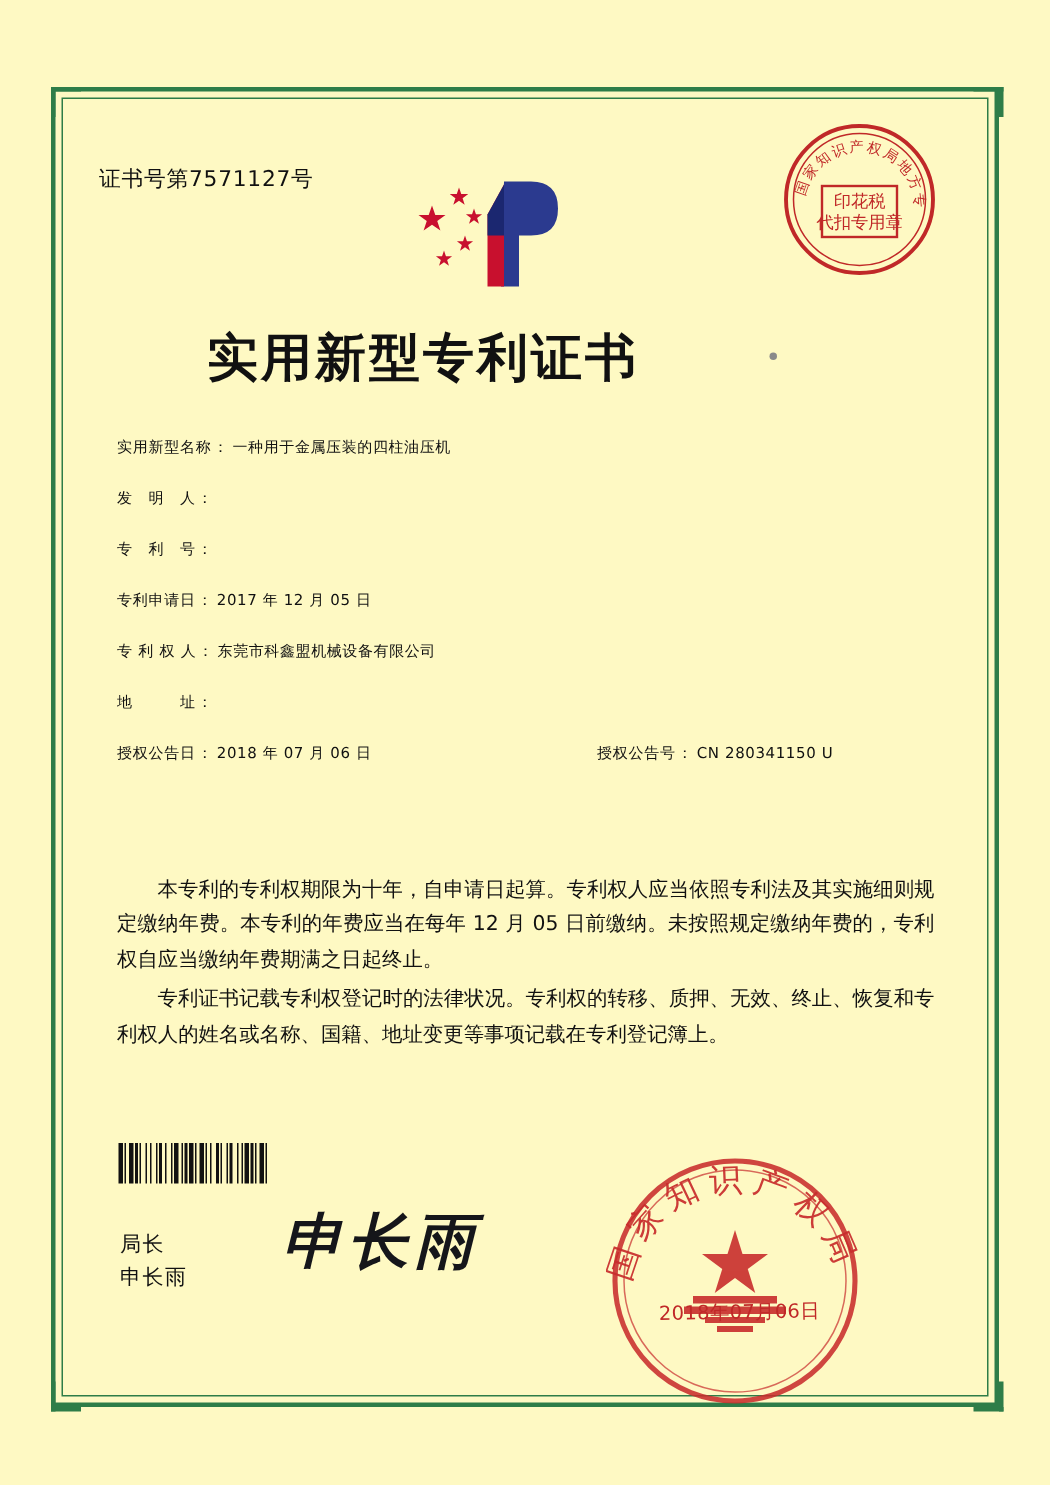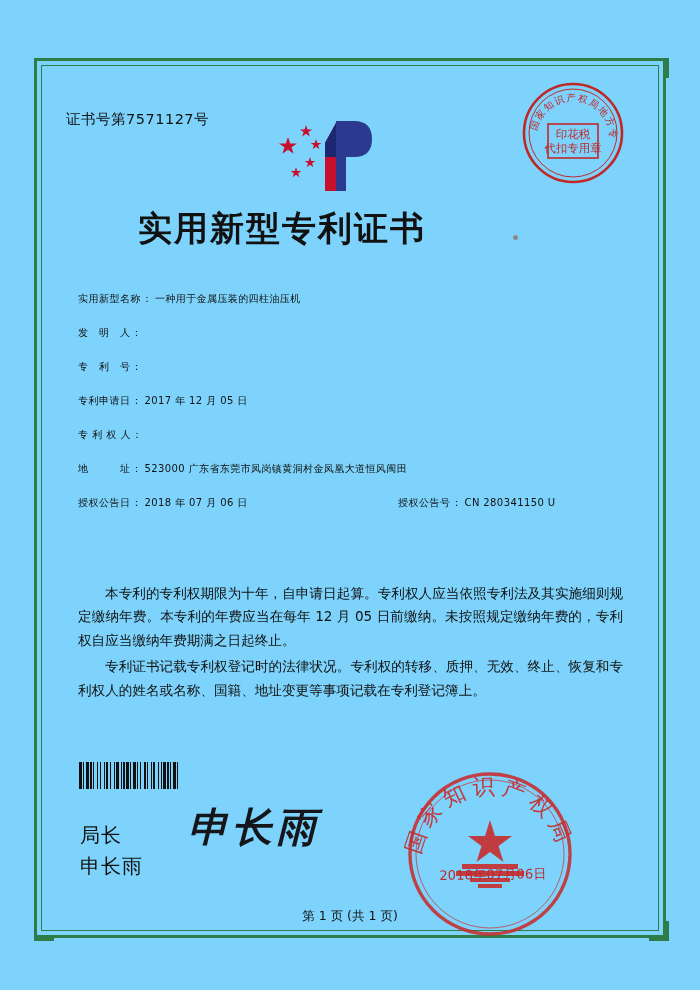--- a/index.html
+++ b/index.html
@@ -14,21 +14,21 @@
     color: #1a1a1a;
     position: relative;
     overflow: hidden;
   }
 
   
   .cert {
     position: absolute;
     left: 0; top: 0;
     width: 700px; height: 990px;
-    background: #7dd3fc;
+    background: #fef9c3;
   }
   .frame-outer {
     position: absolute;
     left: 34px; top: 58px;
     width: 632px; height: 880px;
     border: 3px solid #2e7d48;
     box-sizing: border-box;
   }
   .frame-inner {
     position: absolute;
@@ -64,21 +64,21 @@
   }
 
   .seal-top {
     position: absolute;
     left: 520px; top: 80px;
     width: 106px; height: 106px;
   }
 
   .title {
     position: absolute;
-    left: 0; top: 206px;
+    left: 0; top: 216px;
     width: 564px;
     text-align: center;
     font-size: 34px;
     font-weight: bold;
     letter-spacing: 2px;
     color: #111;
     font-family: "DejaVu Sans", "Liberation Sans", sans-serif;
   }
   .title-dot {
     position: absolute;
@@ -153,21 +153,21 @@
     display: inline-block;
     height: 27px;
     background: #111;
     vertical-align: top;
   }
 
   
   .sig-label {
     position: absolute;
     left: 80px; top: 820px;
-    font-size: 20px;
+    font-size: 14px;
     line-height: 1.55;
     letter-spacing: 1px;
     color: #111;
   }
   .sig-script {
     position: absolute;
     left: 188px; top: 800px;
     width: 170px;
     height: 60px;
     font-family: "DejaVu Serif", "Liberation Serif", serif;
@@ -270,27 +270,27 @@
 
     <div class="field-row">
       <span class="field-label">专利申请日</span>
       <span class="field-sep">：</span>
       <span class="field-value">2017 年 12 月 05 日</span>
     </div>
 
     <div class="field-row">
       <span class="field-label">专 利 权 人</span>
       <span class="field-sep">：</span>
+      <span class="field-value">东莞市科鑫盟机械设备有限公司</span>
     </div>
 
     <div class="field-row">
       <span class="field-label">地　　　址</span>
       <span class="field-sep">：</span>
       <span class="field-value">
-        <span>523000 广东省东莞市凤岗镇黄洞村金凤凰大道恒风闽田</span>
       </span>
     </div>
 
     <div class="two-col">
       <div class="col-left">
         <span class="field-label">授权公告日</span>
         <span class="field-sep">：</span>
         <span class="field-value">2018 年 07 月 06 日</span>
       </div>
       <div class="col-right">
@@ -326,14 +326,13 @@
         <polygon points="86,52 91,68 108,68 94.5,78 99.5,94 86,84 72.5,94 77.5,78 64,68 81,68" fill="#c82c2c"></polygon>
         <rect x="58" y="96" width="56" height="5" fill="#c82c2c"></rect>
         <rect x="52" y="103" width="68" height="5" fill="#c82c2c"></rect>
         <rect x="66" y="110" width="40" height="4" fill="#c82c2c"></rect>
         <rect x="74" y="116" width="24" height="4" fill="#c82c2c"></rect>
       </g>
     </svg>
   </div>
   <div class="seal-date">2018年07月06日</div>
 
-  <div class="footer">第 1 页 (共 1 页)</div>
 </div>
 
 </body></html>

